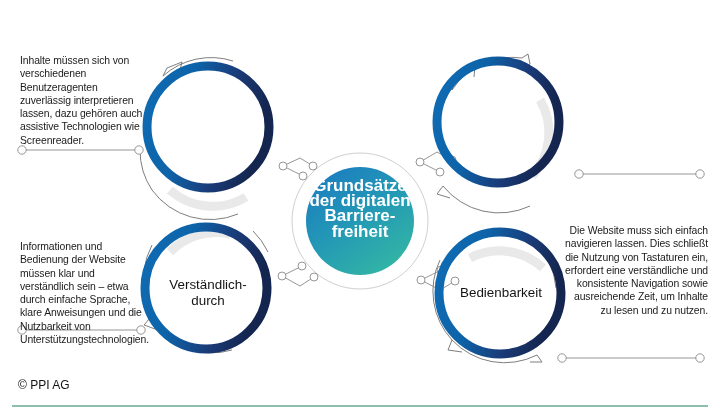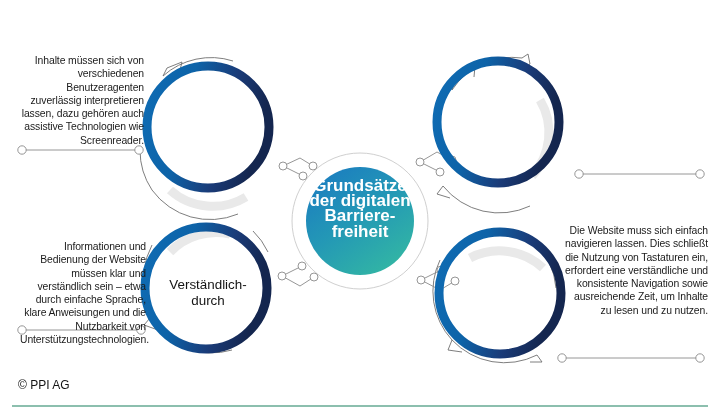--- a/index.html
+++ b/index.html
@@ -30,21 +30,21 @@
 
   
   .txt {
     position: absolute;
     font-size: 10.4px;
     line-height: 13.3px;
     color: #1a1a1a;
     letter-spacing: -0.1px;
     font-family: "Liberation Sans", sans-serif;
   }
-  .txt.left  { text-align: right; }
+  .txt.left  { text-align: left; }
   .txt.right { text-align: right; }
 
   #text-tl { left: 20px;  top: 54px;  width: 124px; }
   #text-tr { left: 578px; top: 58px;  width: 130px; }
   #text-bl { left: 20px;  top: 219px; width: 126px; margin-top: 21px; }
   #text-br { left: 562px; top: 224px; width: 146px; }
 
   
   .ring-label {
     position: absolute;
@@ -210,20 +210,21 @@
 
   <div class="txt left" id="text-bl">Informationen und Bedienung der Website müssen klar und verständlich sein – etwa durch einfache Sprache, klare Anweisungen und die Nutzbarkeit von Unterstützungstechnologien.</div>
 
   <div class="txt right" id="text-br">Die Website muss sich einfach navigieren lassen. Dies schließt die Nutzung von Tastaturen ein, erfordert eine verständliche und konsistente Navigation sowie ausreichende Zeit, um Inhalte zu lesen und zu nutzen.</div>
 
 
 
   <div class="ring-label" id="label-verstaendlich">Verständlich-
 durch</div>
 
+  <div class="ring-label" id="label-bedienbarkeit">Bedienbarkeit</div>
 
   <div id="center-label">Grundsätze
 der digitalen
 Barriere-
 freiheit</div>
 
   <div id="footer-credit">© PPI AG</div>
 
   <div id="footer-rule"></div>
 

